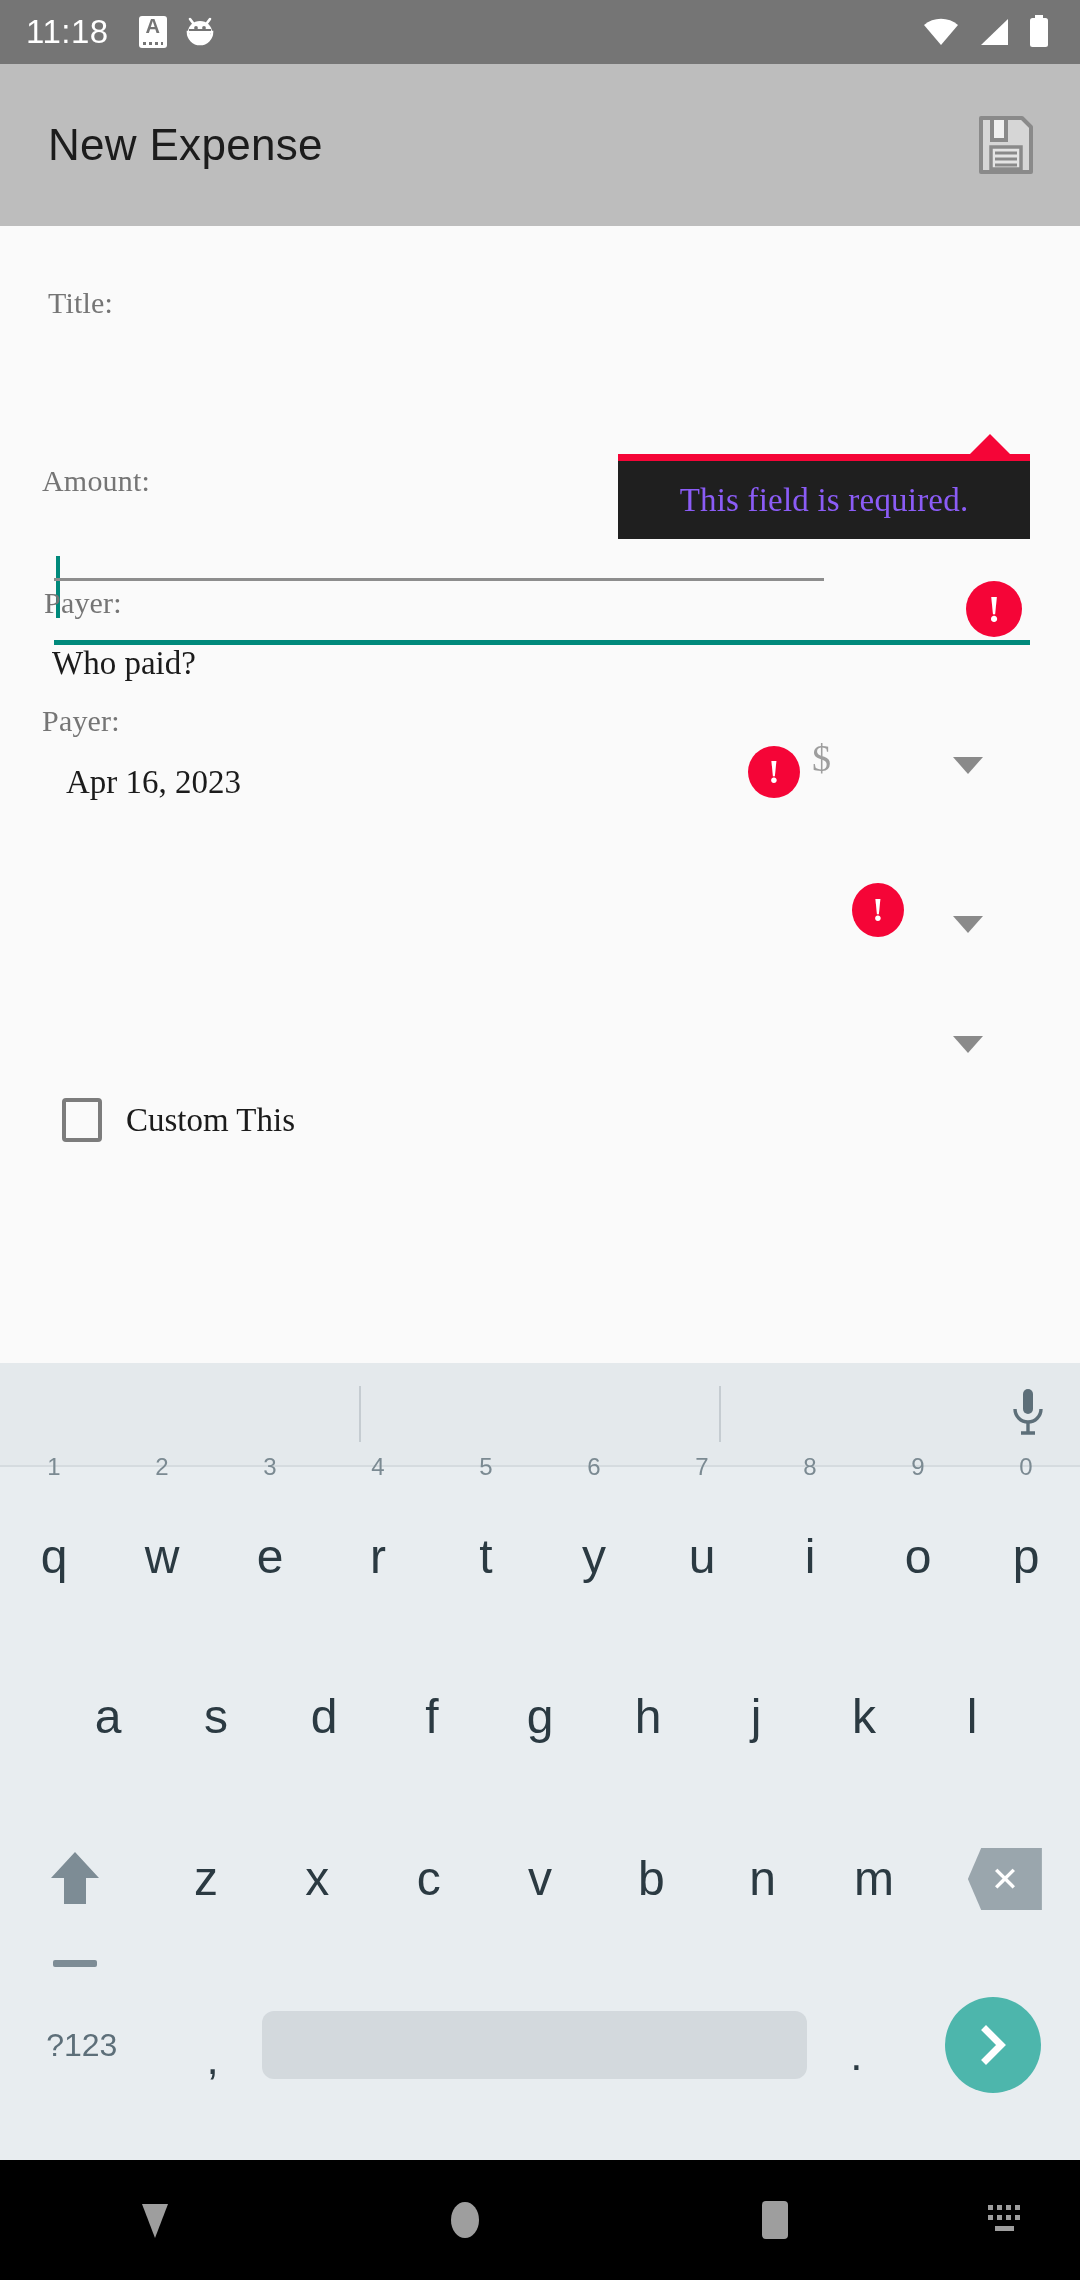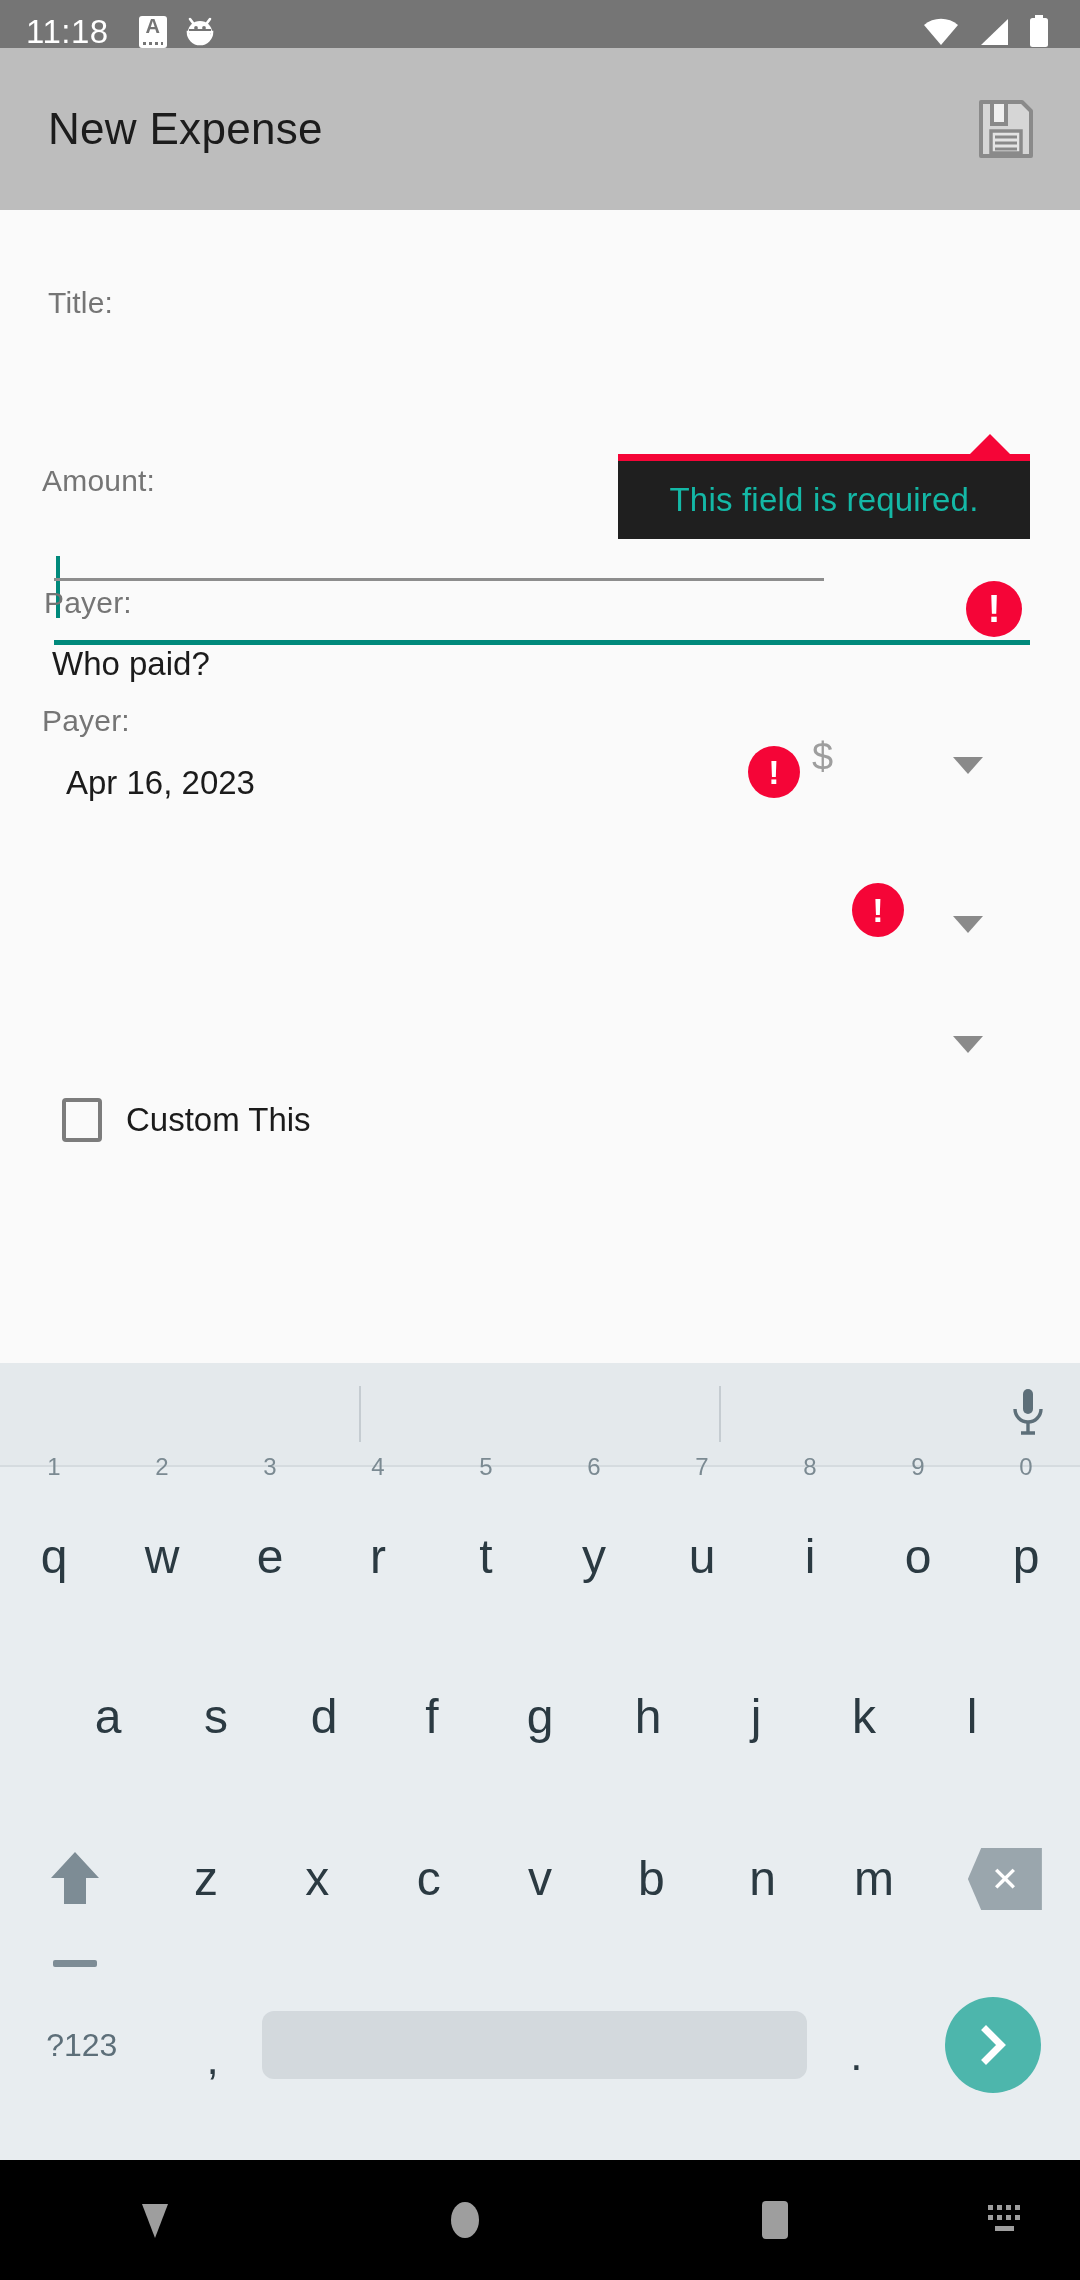--- a/index.html
+++ b/index.html
@@ -27,31 +27,32 @@
     display:flex; align-items:flex-start; justify-content:center; line-height:20px;
     position:relative;
   }
   .icon-app-badge::after {
     content:""; position:absolute; bottom:3px; left:4px; width:20px; height:3px;
     background:repeating-linear-gradient(to right,#757575 0 3px,transparent 3px 6px);
   }
 
   
   .appbar {
-    position:absolute; top:48px; left:0; width:1080px; height:162px;
+    position:absolute; top:64px; left:0; width:1080px; height:162px;
     background:#bdbdbd; display:flex; align-items:center;
   }
   .appbar-title { font-size:44px; color:#1c1c1c; margin-left:48px; letter-spacing:.3px; }
   .appbar-actions { margin-left:auto; margin-right:36px; display:flex; align-items:center; }
   .save-btn { width:76px; height:76px; display:flex; align-items:center; justify-content:center; cursor:pointer; }
 
   
   .content {
     position:absolute; top:226px; left:0; width:984px; height:1137px;
     background:#fafafa;
+    font-family:Liberation Serif, serif;
   }
   .field-label {
     position:absolute; font-size:30px; color:#757575; letter-spacing:.2px;
   }
   .underline { position:absolute; height:4px; }
   .underline.focused { background:#00897b; height:5px; }
   .underline.normal  { background:#8d8d8d; height:3px; }
   .caret {
     position:absolute; width:4px; background:#00897b;
   }
@@ -69,21 +70,21 @@
   
   .caret-down {
     position:absolute; width:0; height:0;
     border-left:15px solid transparent; border-right:15px solid transparent;
     border-top:17px solid #8a8a8a; cursor:pointer;
   }
   .currency-sym { position:absolute; font-size:38px; color:#9e9e9e; }
 
   
   .tooltip {
-    position:absolute; background:#1f1f1f; color:#14b8a6;
+    position:absolute; background:#1f1f1f; color:#8b5cf6;
     border-top:7px solid #f50537;
     display:flex; align-items:center; justify-content:center;
     font-size:33px; letter-spacing:.2px;
   }
   .tooltip-arrow {
     position:absolute; width:0; height:0;
     border-left:22px solid transparent; border-right:22px solid transparent;
     border-bottom:22px solid #f50537;
   }
 

